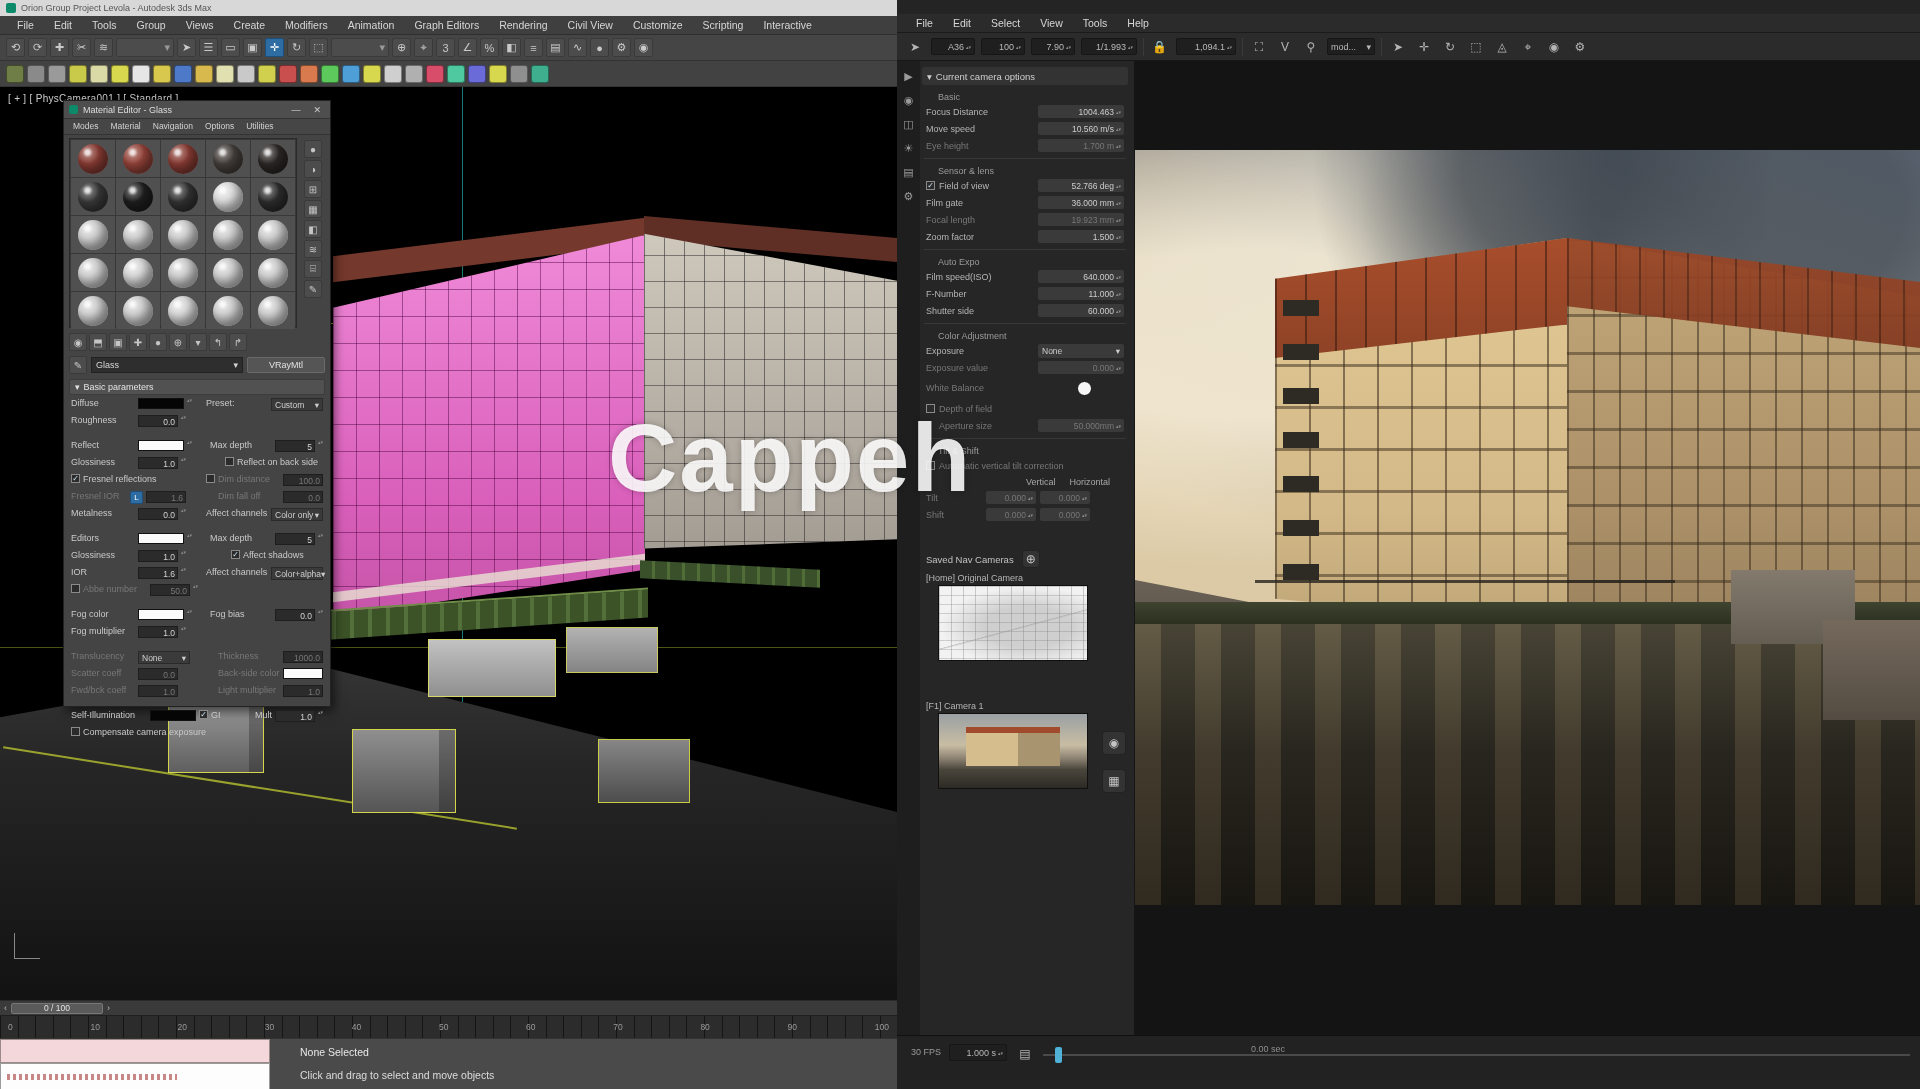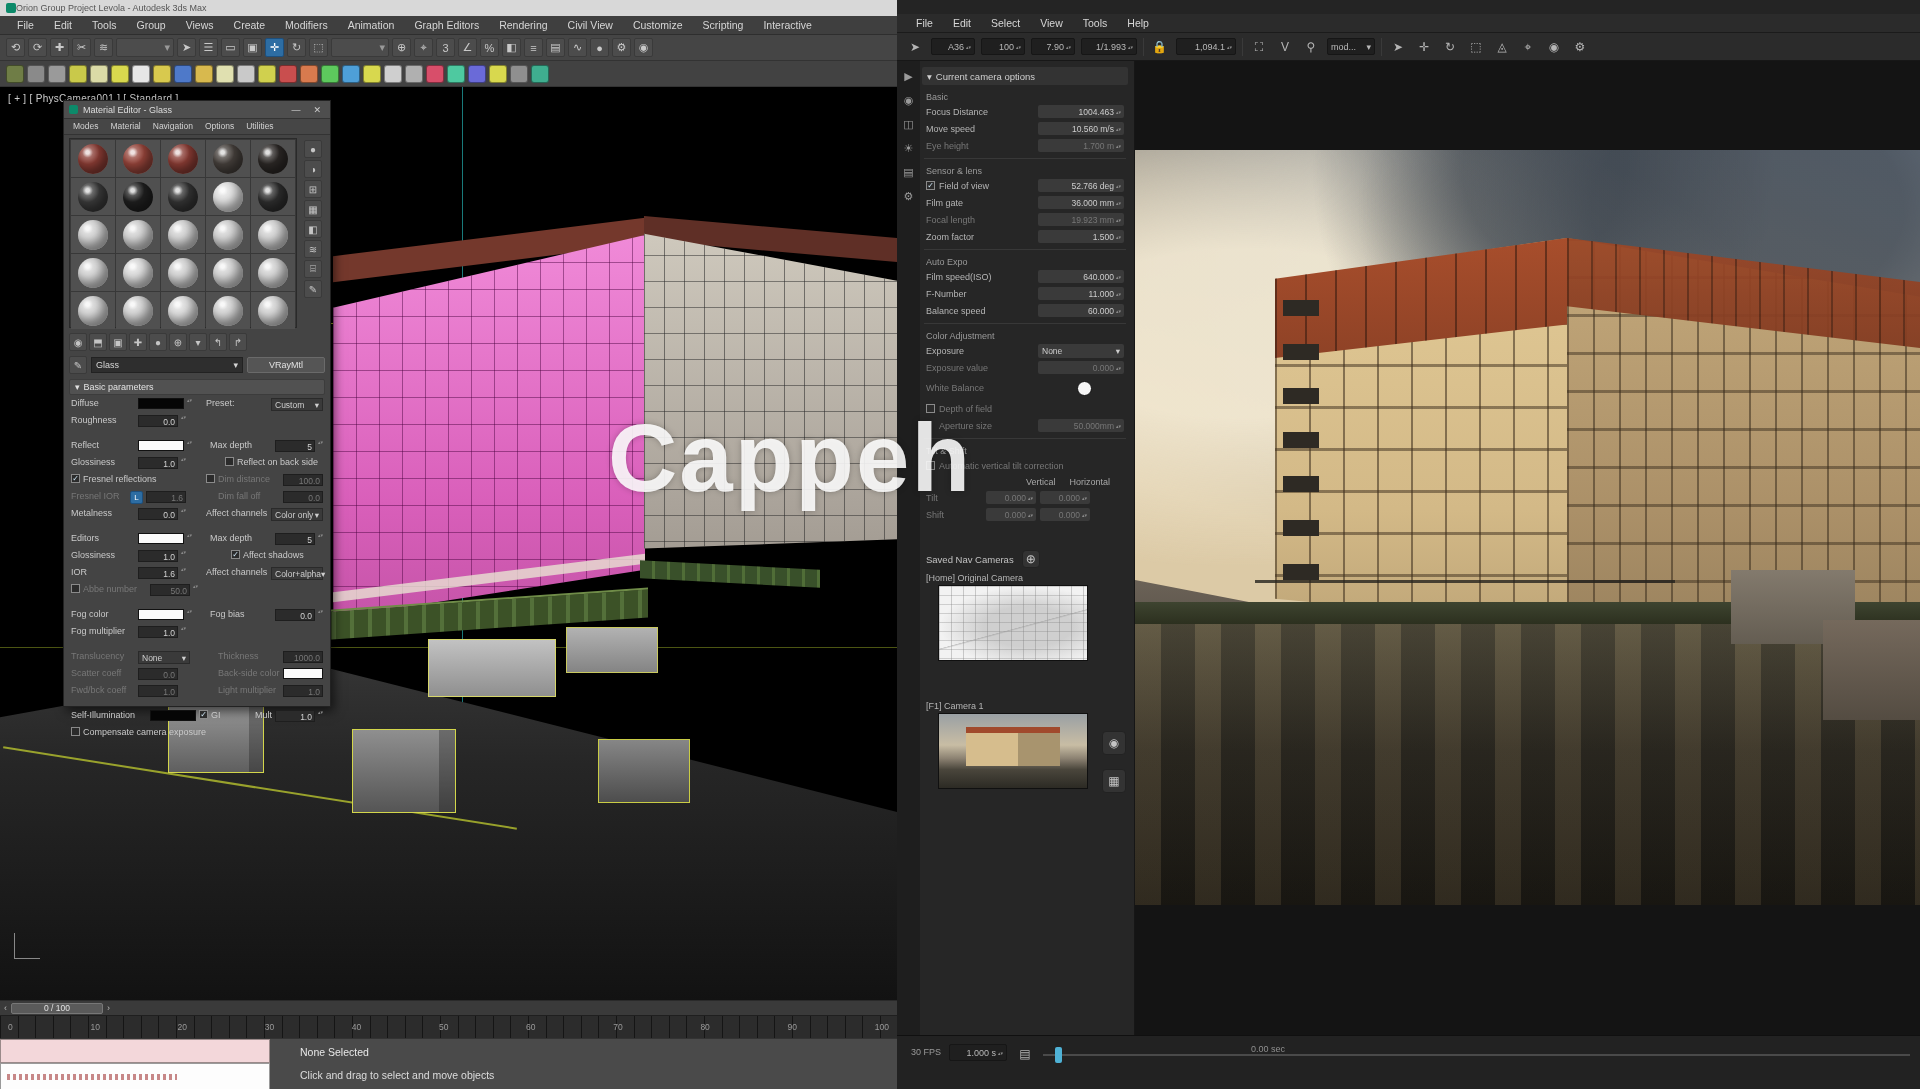--- a/index.html
+++ b/index.html
@@ -2,21 +2,21 @@
 <html><head>
 <meta charset="utf-8">
 <style>
   html,body{margin:0;padding:0;background:#000;}
   *{box-sizing:border-box;font-family:"Liberation Sans",sans-serif;}
   #screen{position:relative;width:1920px;height:1089px;overflow:hidden;background:#111;}
   .abs{position:absolute;}
 
   
   #max{left:0;top:0;width:897px;height:1089px;background:#3e3e3e;}
-  .max-titlebar{left:0;top:0;width:897px;height:16px;background:#d8d8d8;display:flex;align-items:center;padding:0 6px;}
+  .max-titlebar{left:0;top:0;width:897px;height:16px;background:#d8d8d8;display:flex;align-items:center;gap:5px;padding:0 6px;}
   .max-titlebar .appicon{width:10px;height:10px;background:#0c8a6a;border-radius:2px;}
   .max-titlebar .ttl{font-size:9px;color:#555;}
   .menubar{display:flex;align-items:center;gap:2px;padding:0 8px;background:#3f3f3f;border-bottom:1px solid #2e2e2e;}
   #max-menubar{left:0;top:16px;width:897px;height:19px;}
   .menu-item{font-size:10.5px;color:#d6d6d6;padding:2px 9px;cursor:default;}
   .toolbar{display:flex;align-items:center;gap:3px;padding:0 6px;background:#454545;border-bottom:1px solid #333;}
   #max-toolbar1{left:0;top:35px;width:897px;height:26px;}
   #max-toolbar2{left:0;top:61px;width:897px;height:26px;background:#424242;}
   .tbtn{width:19px;height:19px;background:#4c4c4c;border:1px solid #3a3a3a;border-radius:2px;color:#c9c9c9;font-size:11px;display:flex;align-items:center;justify-content:center;}
   .tbtn.wide{width:58px;justify-content:flex-end;padding-right:3px;color:#999;}
@@ -115,21 +115,21 @@
   .vfldbox{height:17px;background:#1f1f1f;border:1px solid #161616;border-radius:2px;color:#b9b9b9;font-size:9px;display:flex;align-items:center;justify-content:flex-end;gap:2px;padding:0 3px;}
   .vtbtn{width:20px;height:20px;background:transparent;color:#b5b5b5;font-size:12px;display:flex;align-items:center;justify-content:center;border-radius:2px;}
   .vsep{width:1px;height:18px;background:#3a3a3a;}
 
   
   #v-panel{left:0;top:61px;width:238px;height:974px;background:#262626;border-right:1px solid #161616;}
   .v-tabs{left:0;top:0;width:23px;height:100%;background:#1e1e1e;display:flex;flex-direction:column;align-items:center;padding-top:6px;gap:6px;}
   .v-tab{width:18px;height:18px;color:#9a9a9a;font-size:11px;display:flex;align-items:center;justify-content:center;border-radius:2px;}
   .v-content{left:23px;top:4px;width:210px;}
   .v-header{height:18px;background:#333;border-radius:2px;color:#cfcfcf;font-size:9.5px;display:flex;align-items:center;gap:4px;padding:0 5px;margin:2px 2px 4px 2px;}
-  .v-group{font-size:9px;color:#9a9a9a;padding:3px 6px 1px 6px;}
+  .v-group{font-size:9px;color:#9a9a9a;padding:3px 6px 1px 6px;margin-left:12px;}
   .vrow{display:flex;align-items:center;height:17px;font-size:9px;color:#b5b5b5;padding:0 6px;gap:4px;}
   .vrow .gap{flex:1;}
   .vfld{width:86px;height:13px;background:#3a3a3a;border-radius:2px;color:#cdcdcd;font-size:8.5px;display:flex;align-items:center;justify-content:flex-end;gap:2px;padding:0 3px;}
   .vfld.small{width:50px;}
   .vfld .txt{flex:1;text-align:right;}
   .vdd{width:86px;height:14px;background:#3a3a3a;border-radius:2px;color:#cdcdcd;font-size:8.5px;display:flex;align-items:center;justify-content:space-between;padding:0 4px;}
   .vdivider{height:1px;background:#383838;margin:4px 4px;}
   .wbswatch{width:15px;height:15px;border-radius:50%;background:#f6f6f6;border:1px solid #111;}
   .colhead{display:flex;font-size:9px;color:#a8a8a8;padding:0 6px;height:15px;align-items:center;}
   .colhead .c1{width:64px;} .colhead .c2{width:72px;text-align:right;} .colhead .c3{width:72px;text-align:center;}
@@ -783,21 +783,21 @@
         </div>
         <div class="vrow">
           <span>F-Number</span>
             <span class="gap"></span>
           <span class="vfld">
               <span class="txt">11.000</span>
               <span class="spin">▴▾</span>
             </span>
         </div>
         <div class="vrow">
-          <span>Balance speed</span>
+          <span>Shutter side</span>
             <span class="gap"></span>
           <span class="vfld">
               <span class="txt">60.000</span>
               <span class="spin">▴▾</span>
             </span>
         </div>
 
         <div class="vdivider"></div>
         <div class="v-group">Color Adjustment</div>
         <div class="vrow">

